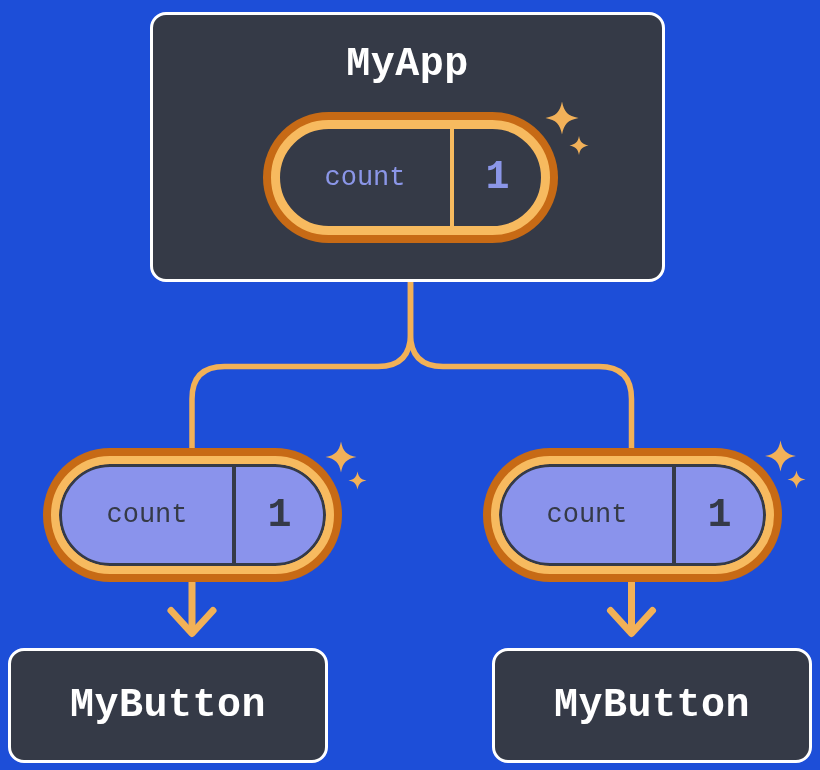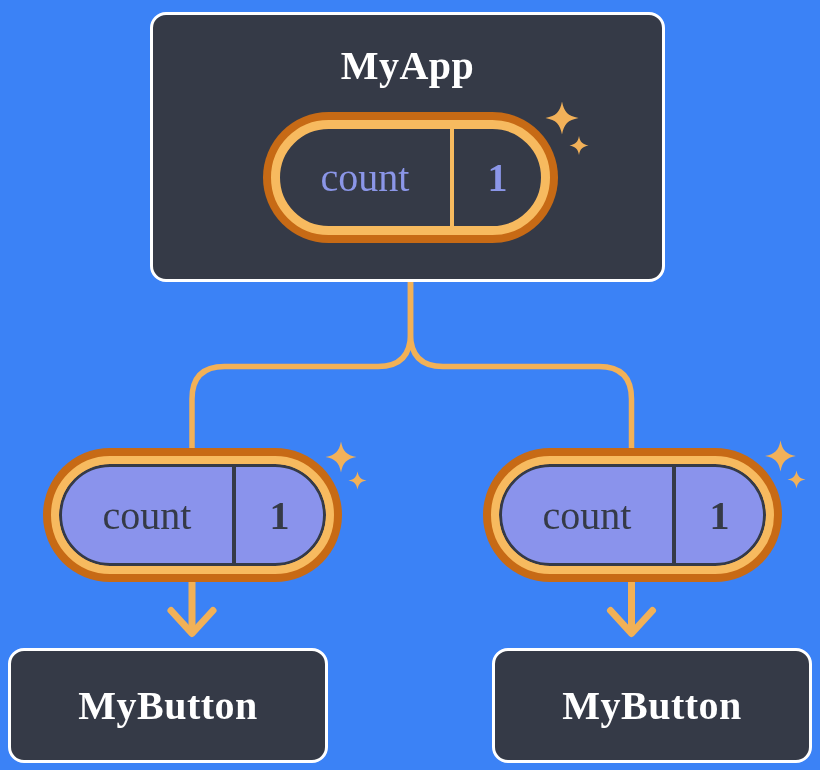--- a/index.html
+++ b/index.html
@@ -1,21 +1,21 @@
 <!DOCTYPE html>
 <html style="--card-bg: #353A47; --card-border: #FFFFFF; --title-text: #FFFFFF; --ring-outer: #C76A15; --ring-inner: #F7BA5F; --child-pill-fill: #8A93EC; --root-state-text: #8B96E8; --child-state-text: #353A47; --line: #F2B157; --sparkle: #F2B159;"><head>
 <meta charset="utf-8">
 <style>
   html, body { margin: 0; padding: 0; background: #ffffff; }
   .canvas {
     position: relative;
     width: 820px;
     height: 770px;
-    background: #3b82f6;
-    font-family: Liberation Serif, serif;
+    background: #1d4ed8;
+    font-family: Liberation Mono, monospace;
     overflow: hidden;
   }
   svg.layer {
     position: absolute;
     left: 0; top: 0;
     width: 820px; height: 770px;
     pointer-events: none;
   }
   .lines-layer  { z-index: 0; }
   .sparkle-layer{ z-index: 2; }
@@ -82,21 +82,21 @@
     overflow: hidden;
   }
   .pill-child .pill-body {
     background: var(--child-pill-fill, #8A93EC);
     border: 3px solid var(--card-bg, #353A47);
   }
 
   .pill-label {
     width: 170px;
     display: flex; align-items: center; justify-content: center;
-    font-size: 40px;
+    font-size: 27px;
     white-space: nowrap;
   }
   .pill-divider { width: 4px; }
   .pill-value {
     flex: 1;
     display: flex; align-items: center; justify-content: center;
     font-size: 40px;
     font-weight: 700;
   }
   .pill-root .pill-label   { color: var(--root-state-text, #8B96E8); font-weight: 400; }

